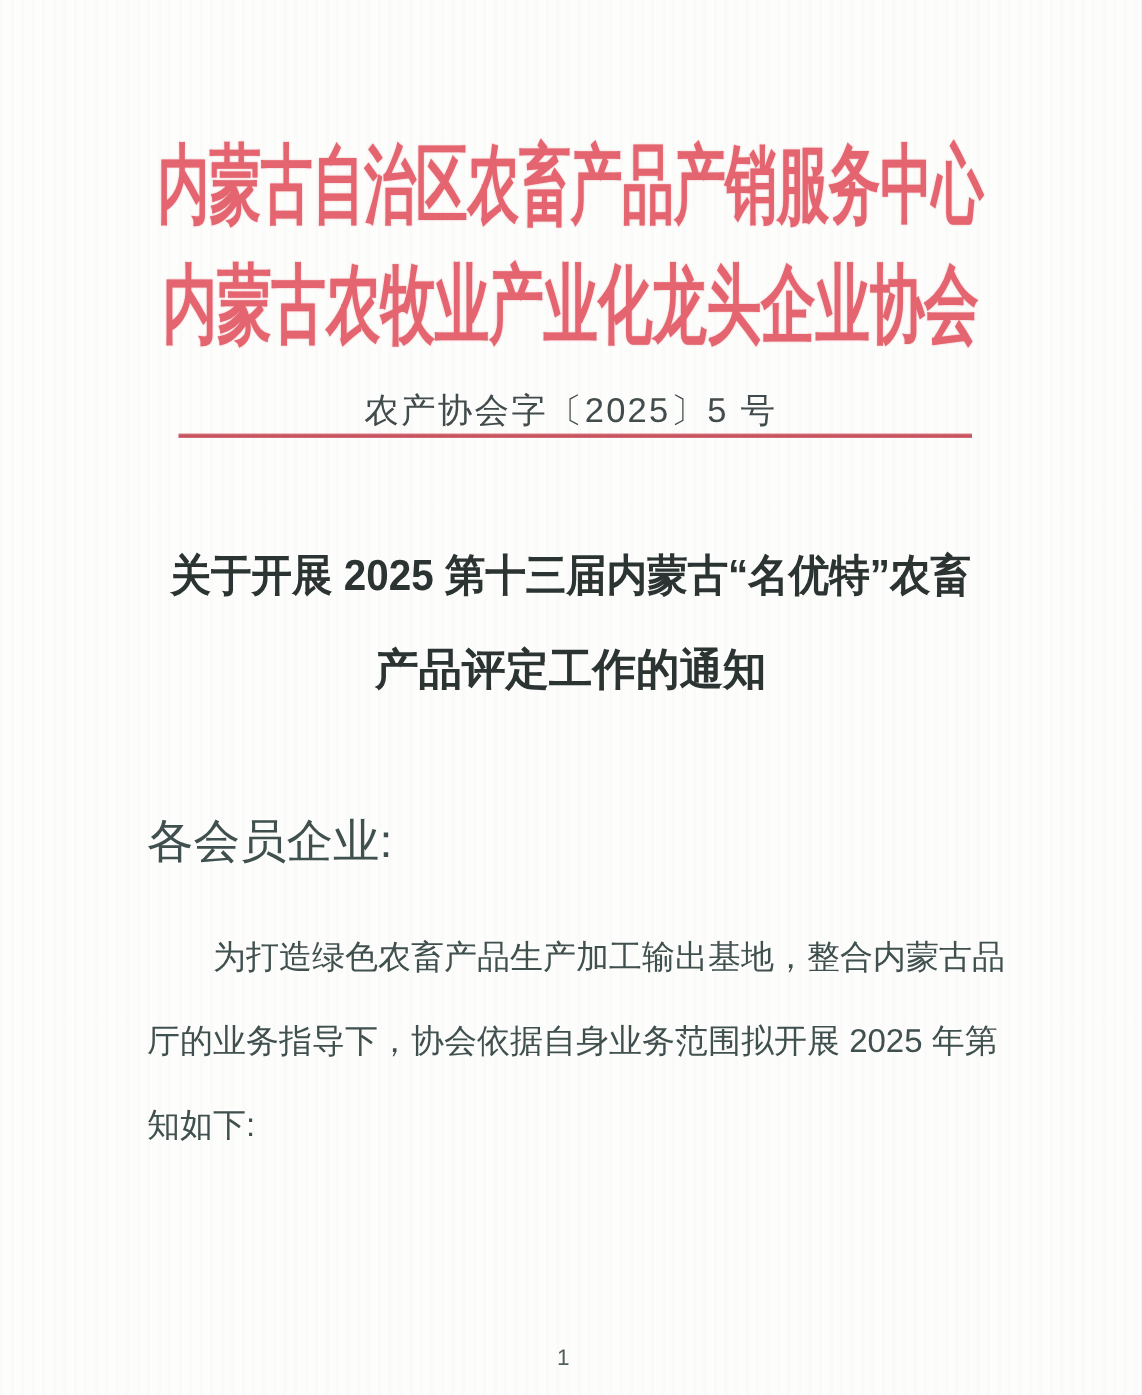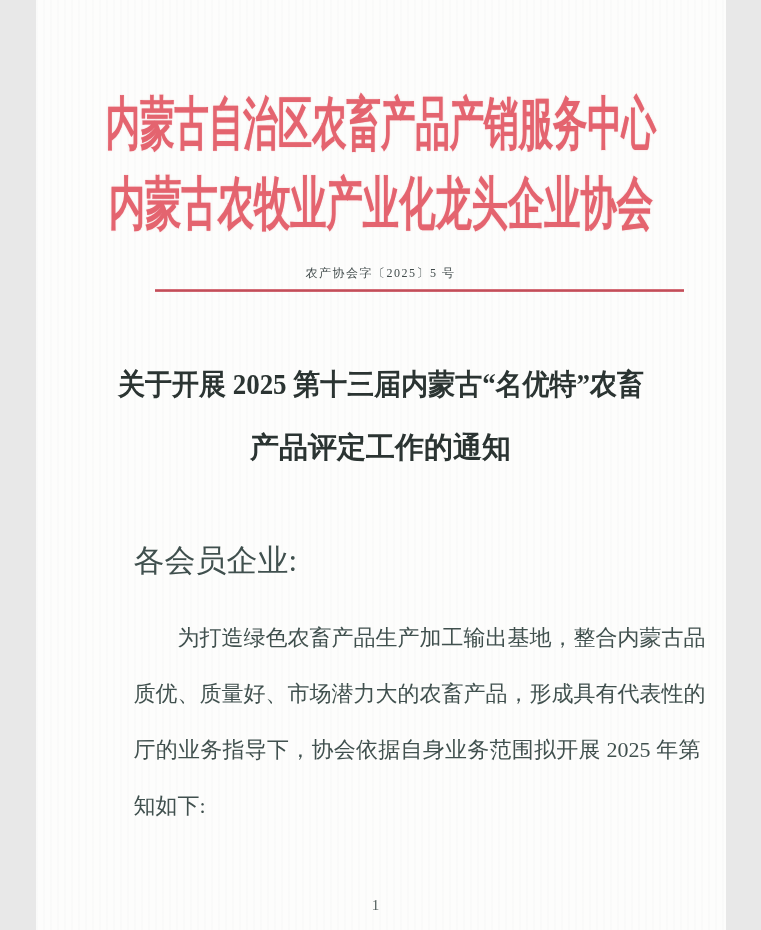--- a/index.html
+++ b/index.html
@@ -1,26 +1,26 @@
 <!DOCTYPE html>
 <html><head>
 <meta charset="utf-8">
 <style>
   * { margin: 0; padding: 0; box-sizing: border-box; }
   html, body { background: #e8e8e8; }
   .page {
     position: relative;
-    width: 690px;
+    width: 761px;
     height: 930px;
     margin: 0 auto;
     background:
       repeating-linear-gradient(90deg, rgba(120,130,140,0.022) 0 2px, rgba(255,255,255,0) 2px 7px),
       #fdfdfc;
     overflow: hidden;
-    font-family: Liberation Serif, serif;
+    font-family: Liberation Sans, sans-serif;
   }
 
   
   .org {
     position: absolute;
     left: 0; right: 0;
     text-align: center;
     font-weight: bold;
     font-size: 37px;
     line-height: 44px;
@@ -29,21 +29,21 @@
     text-shadow: 0 0 1px rgba(228,100,111,0.55);
   }
   .org1 { top: 102px; transform: scale(0.93, 1.55); }
   .org2 { top: 182px; transform: scale(0.98, 1.55); }
 
   
   .docnum {
     position: absolute;
     top: 260px; left: 0; right: 0;
     text-align: center;
-    font-size: 12px;
+    font-size: 23px;
     line-height: 26px;
     letter-spacing: 1.5px;
     color: #424c4c;
   }
 
   
   .redline {
     position: absolute;
     top: 289px; left: 119px;
     width: 529px; height: 3px;
@@ -113,20 +113,19 @@
   <div class="redline"></div>
 
   <div class="title-line title1">关于开展 2025 第十三届内蒙古“名优特”农畜</div>
 
   <div class="title-line title2">产品评定工作的通知</div>
 
   <div class="salutation">各会员企业:</div>
 
   <div class="para">
     <div class="pline first">为打造绿色农畜产品生产加工输出基地，整合内蒙古品</div>
-    <div class="pline">质优、质量好、市场潜力大的农畜产品，形成具有代表性的</div>
     <div class="pline">厅的业务指导下，协会依据自身业务范围拟开展 2025 年第</div>
     <div class="pline last">知如下:</div>
   </div>
 
   <div class="pagenum">1</div>
 
 </div>
 
 </body></html>

